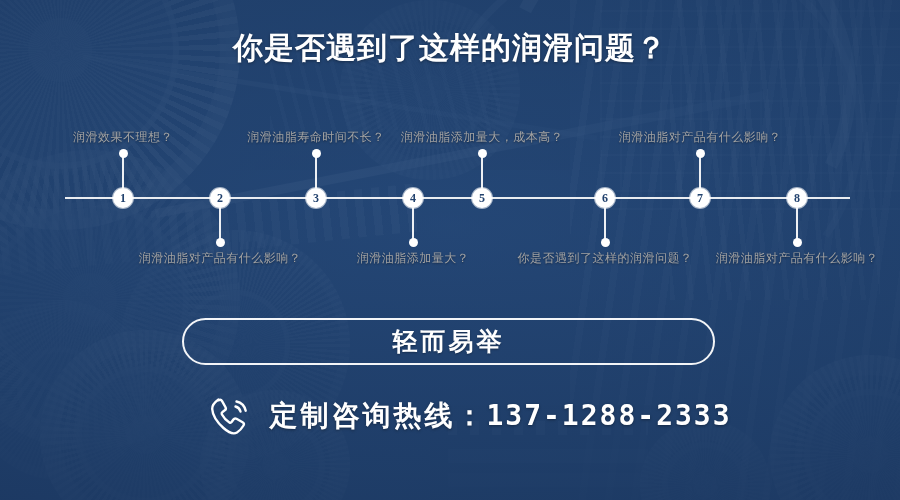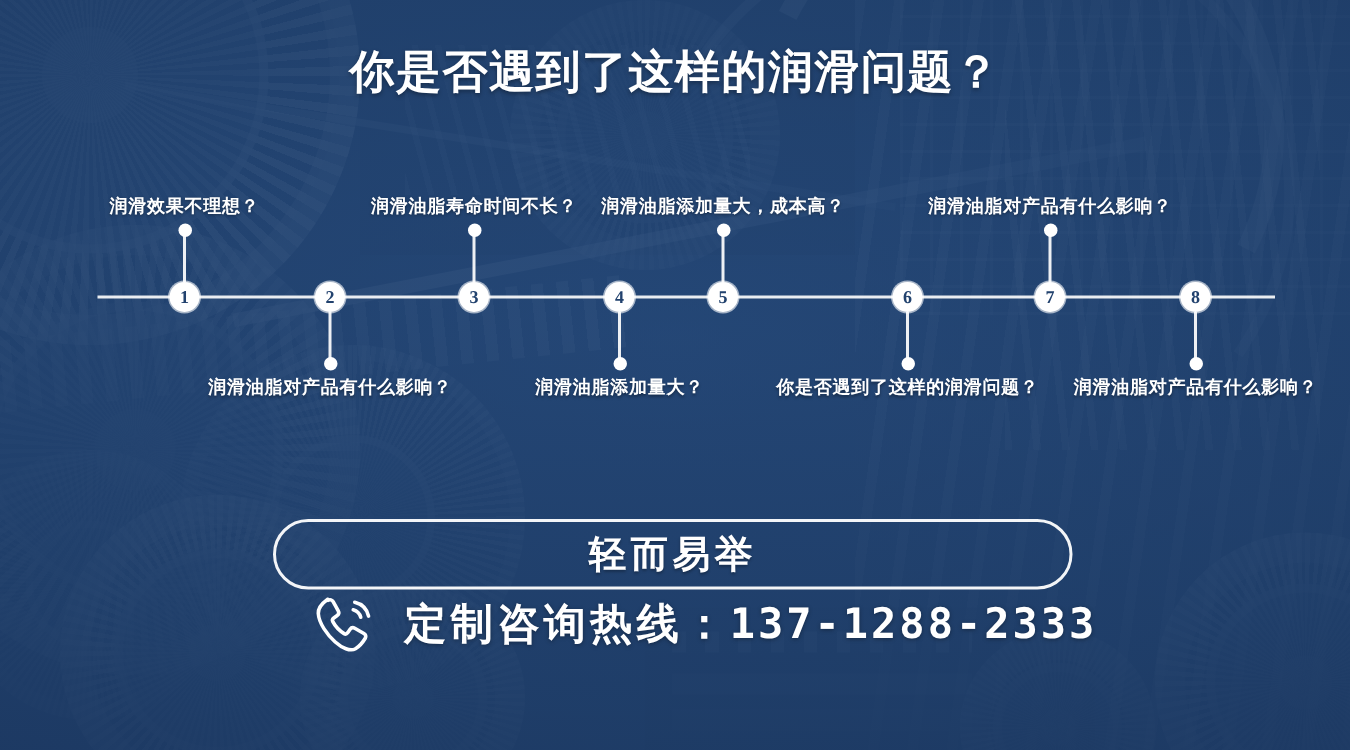--- a/index.html
+++ b/index.html
@@ -175,33 +175,32 @@
   .node.up .stem{bottom:20px;height:34px;}
   .node.down .stem{top:20px;height:34px;}
   .dot{
     position:absolute;left:50%;width:9px;height:9px;margin-left:-4.5px;
     border-radius:50%;background:#ffffff;
   }
   .node.up .dot{bottom:50px;}
   .node.down .dot{top:50px;}
   .lbl{
     position:absolute;left:50%;transform:translateX(-50%);
-    white-space:nowrap;color:#ffffff;font-size:12px;font-weight:bold;
+    white-space:nowrap;color:#a3a3a3;font-size:12px;font-weight:normal;
     letter-spacing:.5px;text-shadow:0 1px 2px rgba(0,0,0,.40);
   }
   .node.up .lbl{bottom:62px;}
   .node.down .lbl{top:62px;}
 
   
   .pill{
     position:absolute;left:182px;top:318px;width:533px;height:47px;
     border:2px solid rgba(255,255,255,.95);border-radius:24px;
     display:flex;align-items:center;justify-content:center;
     box-sizing:border-box;
-    margin-top:28px;
   }
   .pill-big{
     color:#ffffff;font-size:25px;font-weight:bold;letter-spacing:3px;
     text-shadow:0 1px 2px rgba(0,0,0,.3);
   }
   .pill-small{
     color:#ffffff;font-size:16px;font-weight:bold;letter-spacing:1px;
     text-shadow:0 1px 2px rgba(0,0,0,.3);
   }
 

